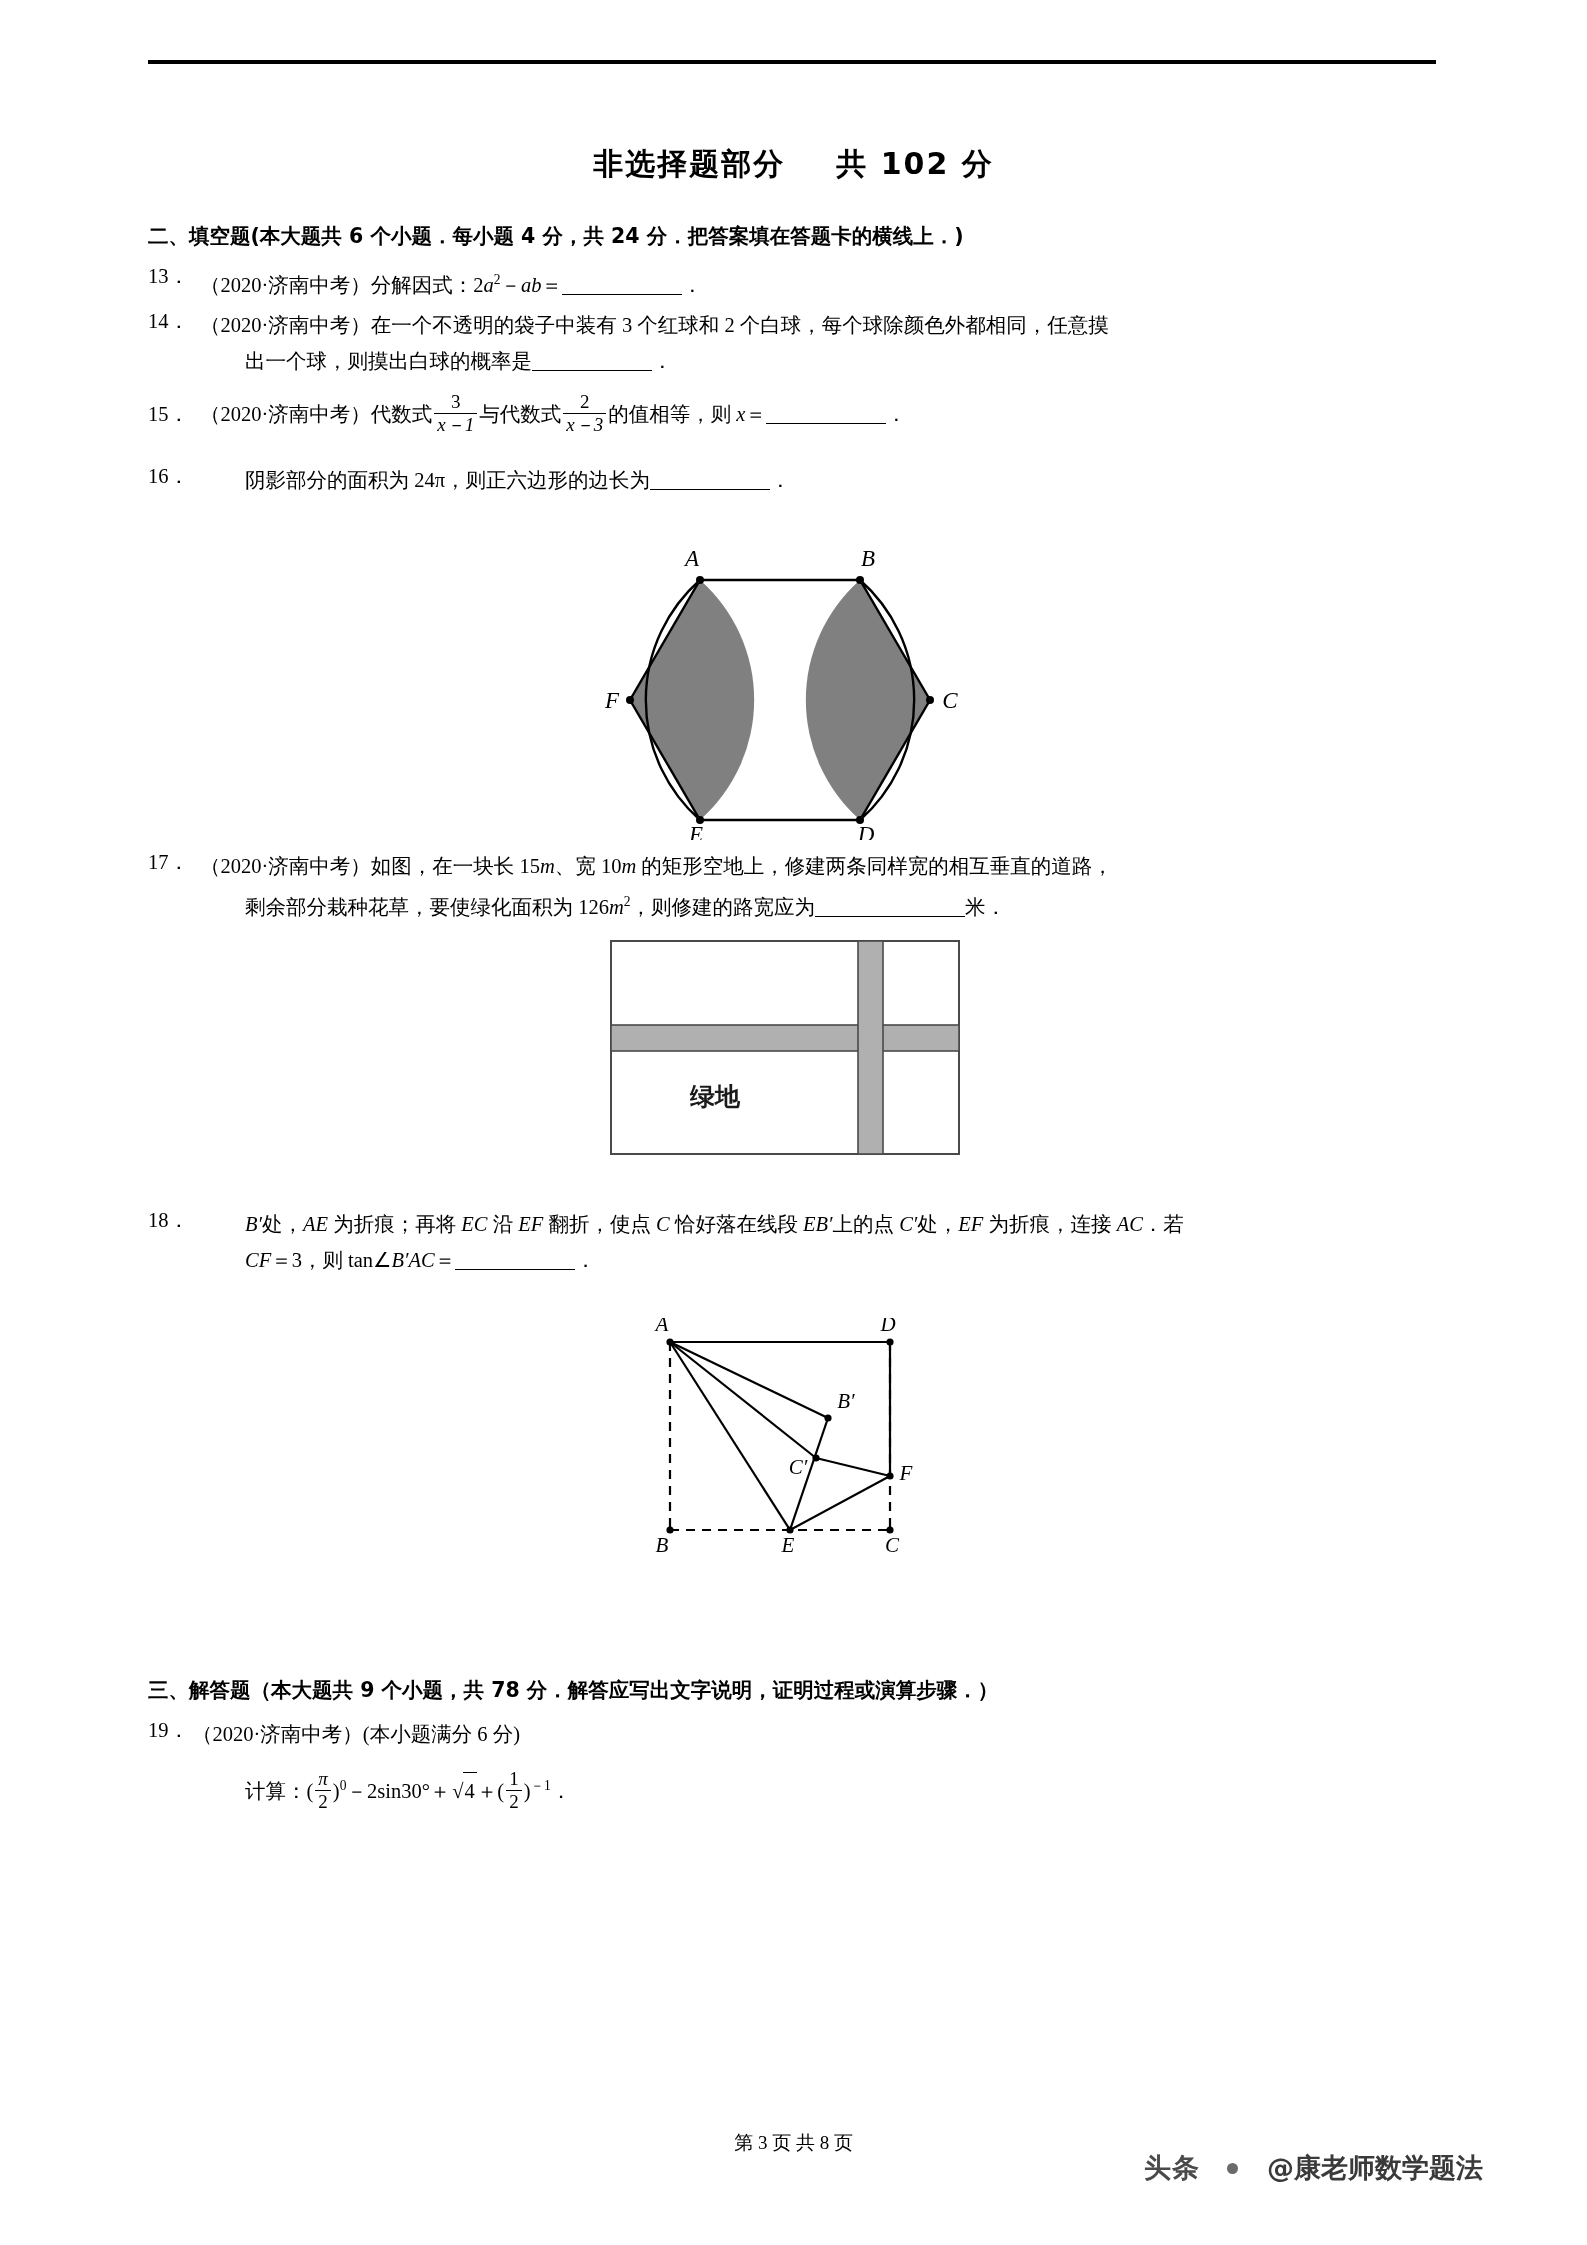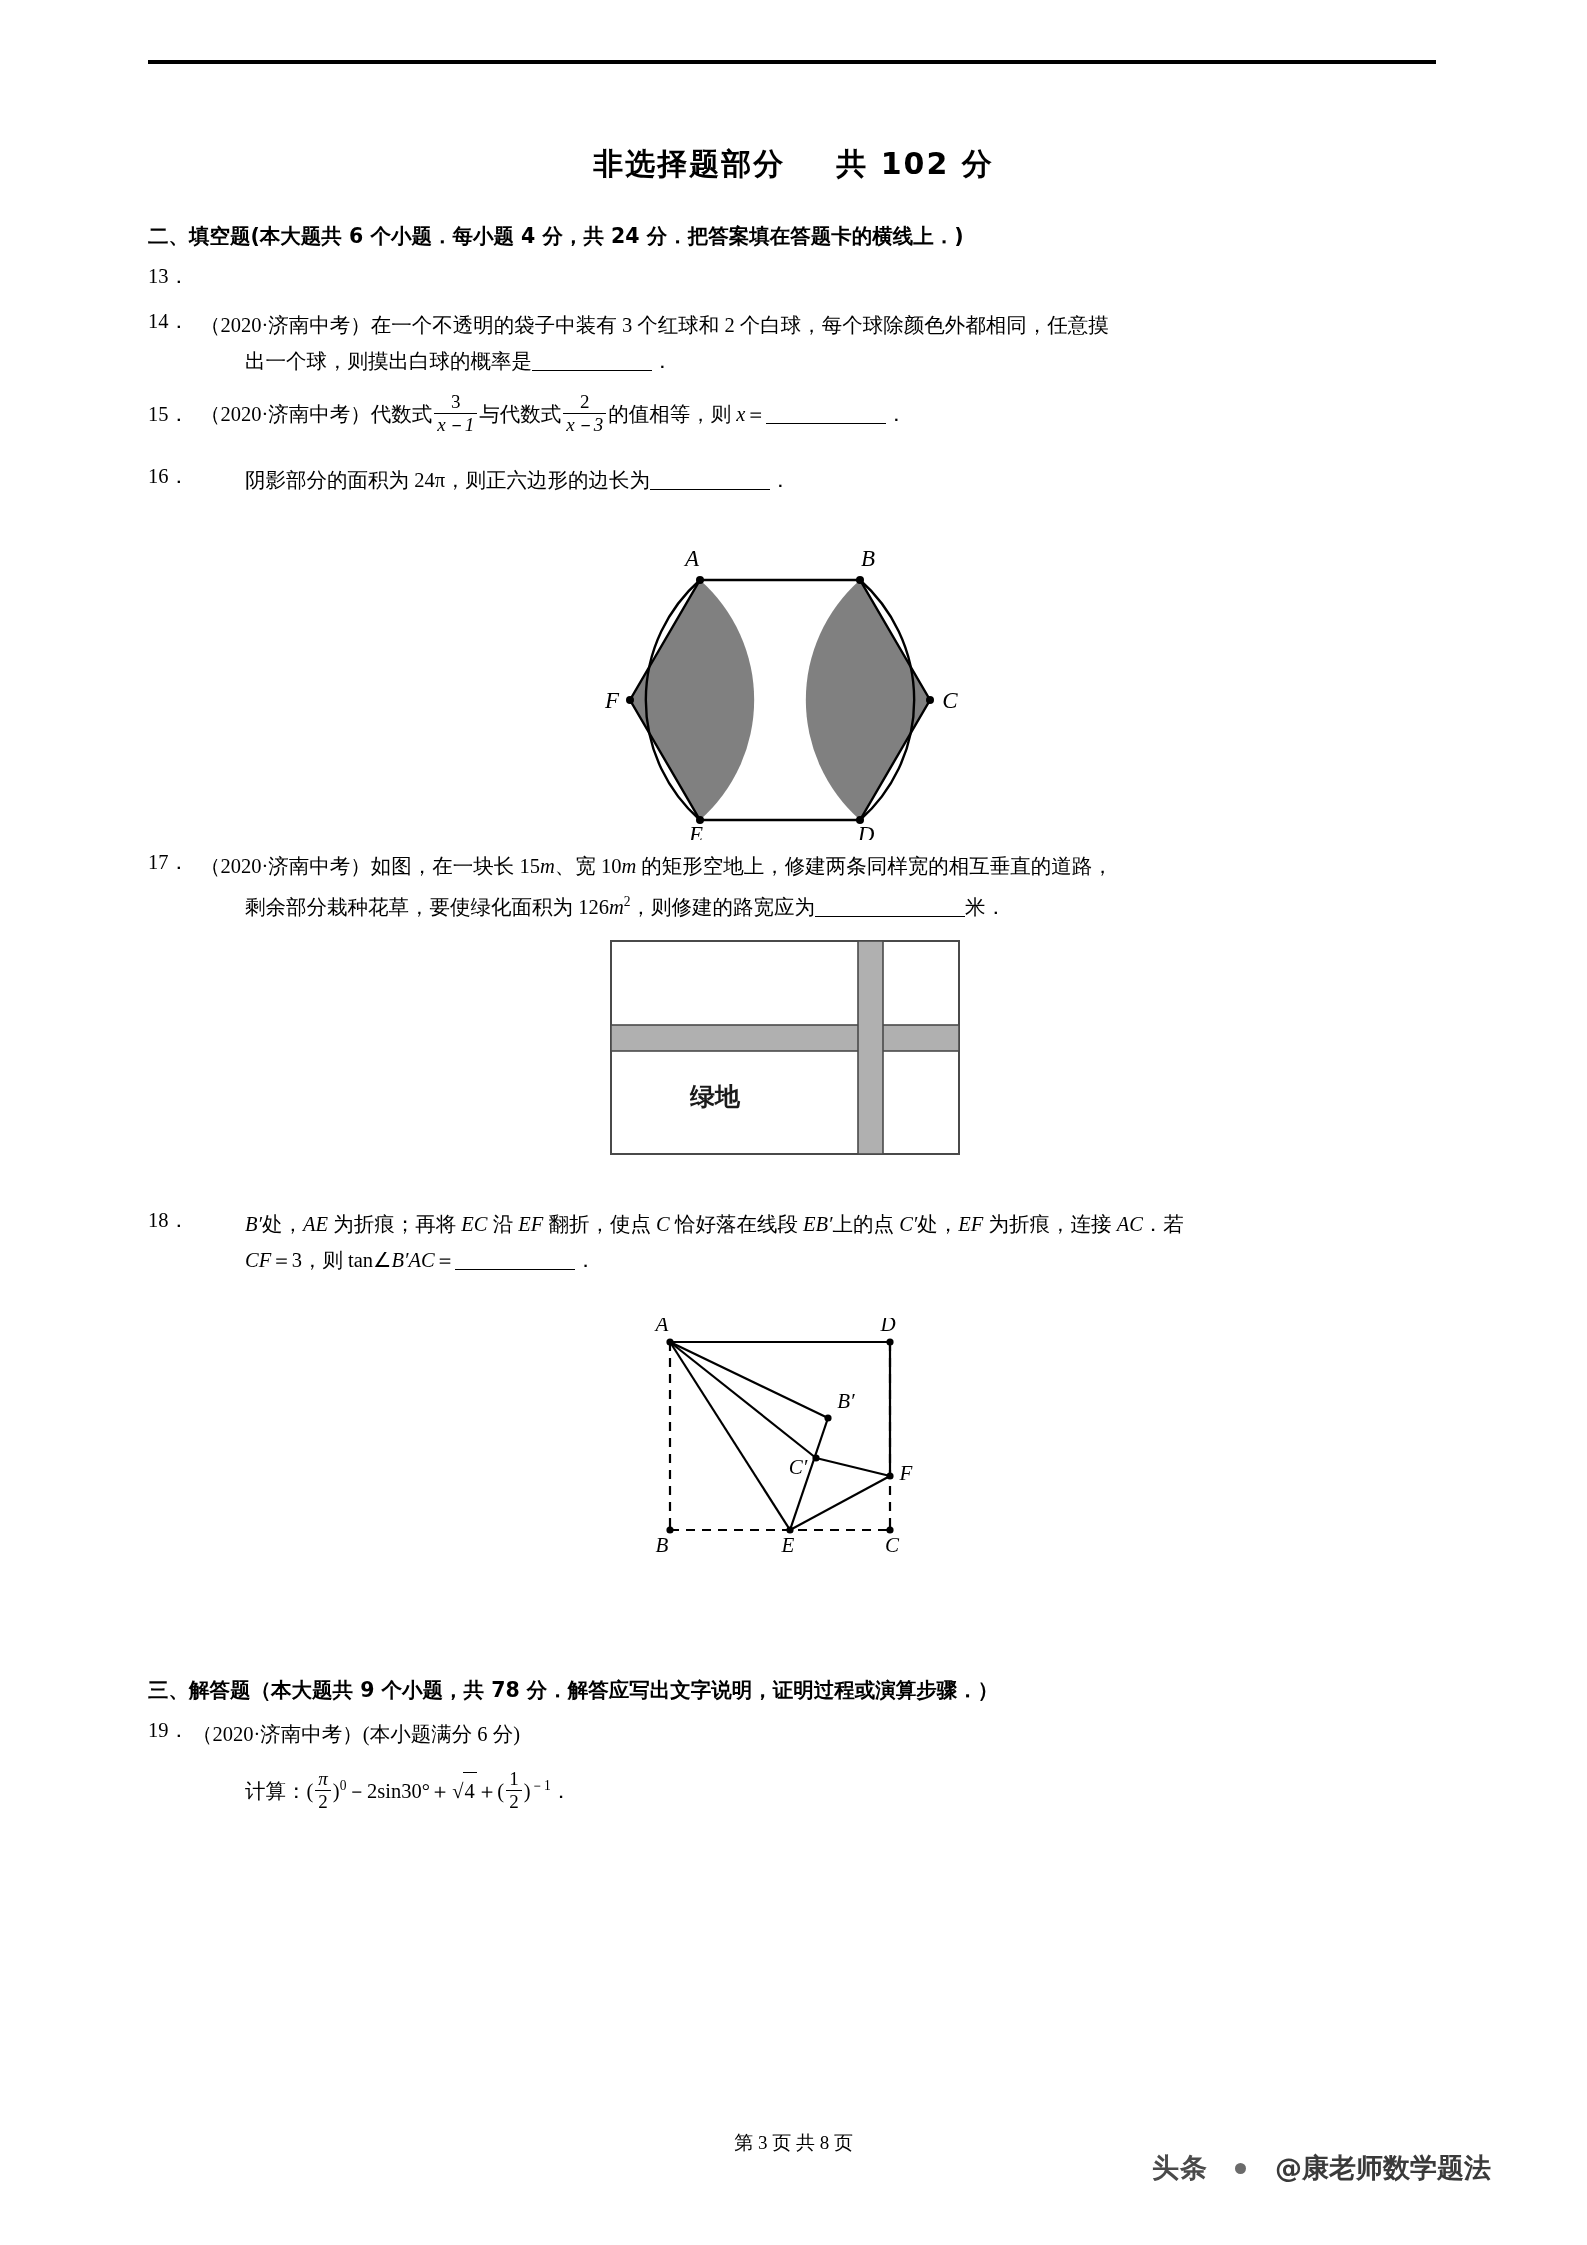--- a/index.html
+++ b/index.html
@@ -60,21 +60,21 @@
   sup.small{font-size:0.66em;vertical-align:super;}
 
   
   .fig{position:absolute;}
 
   
   .footer{
     position:absolute;left:0;right:0;top:2130px;text-align:center;font-size:19px;
   }
   .watermark{
-    position:absolute;right:96px;top:2150px;
+    position:absolute;right:104px;top:2150px;
     display:flex;align-items:center;gap:25px;
     font-family:"DejaVu Sans","Liberation Sans",sans-serif;
     font-weight:bold;font-size:27px;color:#3a3a3a;
   }
   .wm-logo{
     font-family:"DejaVu Sans","Liberation Sans",sans-serif;
     font-weight:bold;font-size:27px;color:#4a4a4a;letter-spacing:1px;
   }
   .wm-dot{
     width:11px;height:11px;border-radius:50%;background:#6b6b6b;display:inline-block;
@@ -90,20 +90,23 @@
 
   <div class="title">
     <span>非选择题部分</span>
     <span class="gap"></span>
     <span>共 102 分</span>
   </div>
 
   <div class="sec-head sec2">二、填空题(本大题共 6 个小题．每小题 4 分，共 24 分．把答案填在答题卡的横线上．)</div>
 
   <div class="qnum" style="top:262px">13．</div>
+  <div class="qbody" style="top:262px">
+    <span>（2020·济南中考）</span><span>分解因式：2</span><span class="ital">a</span><sup class="small">2</sup><span>－</span><span class="ital">ab</span><span>＝</span><span class="blank b120"></span><span>．</span>
+  </div>
 
   <div class="qnum" style="top:307px">14．</div>
   <div class="qbody" style="top:307px">
     <span class="indent"><span>（2020·济南中考）</span><span>在一个不透明的袋子中装有 3 个红球和 2 个白球，每个球除颜色外都相同，任意摸</span></span>
     <span class="indent l2"><span>出一个球，则摸出白球的概率是</span><span class="blank b120"></span><span>．</span></span>
   </div>
 
   <div class="qnum" style="top:400px">15．</div>
   <div class="qbody" style="top:392px">
     <span>（2020·济南中考）</span><span>代数式</span><span class="frac"><span class="num">3</span><span class="bar"></span><span class="den ital">x－1</span></span><span>与代数式</span><span class="frac"><span class="num">2</span><span class="bar"></span><span class="den ital">x－3</span></span><span>的值相等，则 </span><span class="ital">x</span><span>＝</span><span class="blank b120"></span><span>．</span>

